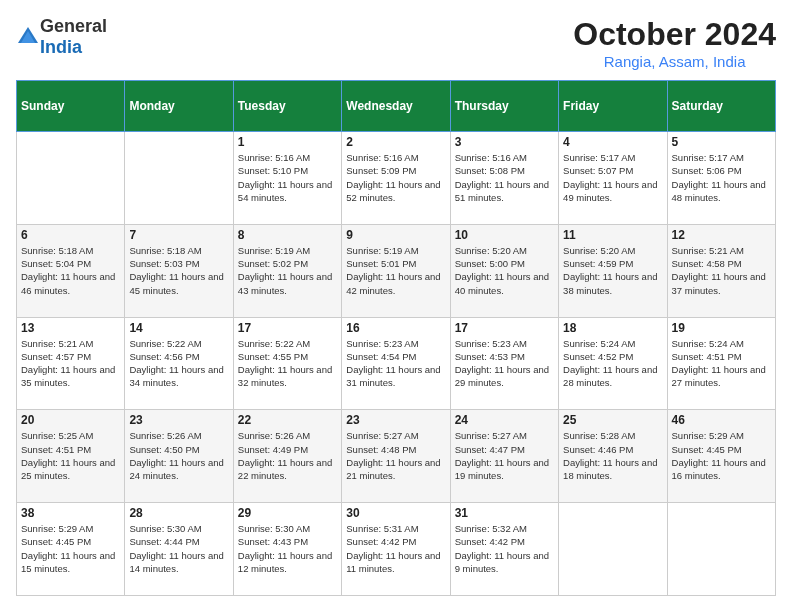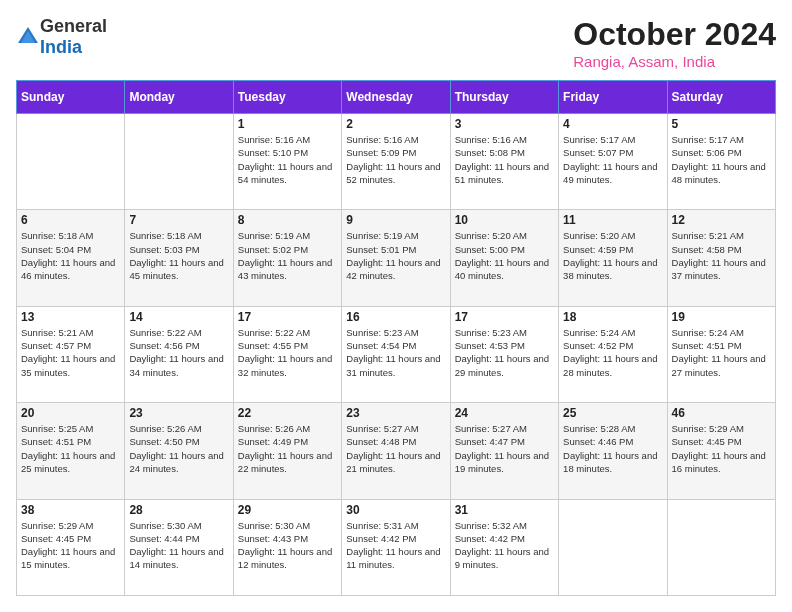--- a/index.html
+++ b/index.html
@@ -35,44 +35,44 @@
     .logo-text-blue {
       font-size: 18px;
       font-weight: bold;
       color: #1a6bb5;
     }
     .logo-icon {
       width: 24px;
       height: 24px;
     }
     .title-block {
-      text-align: left;
+      text-align: center;
     }
     .month-year {
       font-size: 32px;
       font-weight: bold;
       color: #222;
     }
     .location {
       font-size: 15px;
-      color: #ec4899;
+      color: #3b82f6;
     }
     .calendar {
       flex: 1;
       border: 1px solid #ccc;
       border-collapse: collapse;
       width: 100%;
       table-layout: fixed;
     }
     .calendar th {
-      background: #6d28d9;
+      background: #15803d;
       color: #fff;
       font-size: 12px;
       font-weight: bold;
-      padding: 9px 4px;
+      padding: 18px 4px;
       text-align: left;
       border: 1px solid #5599dd;
     }
     .calendar td {
       border: 1px solid #ccc;
       vertical-align: top;
       padding: 3px 4px;
       font-size: 10px;
       color: #333;
       background: #fff;

